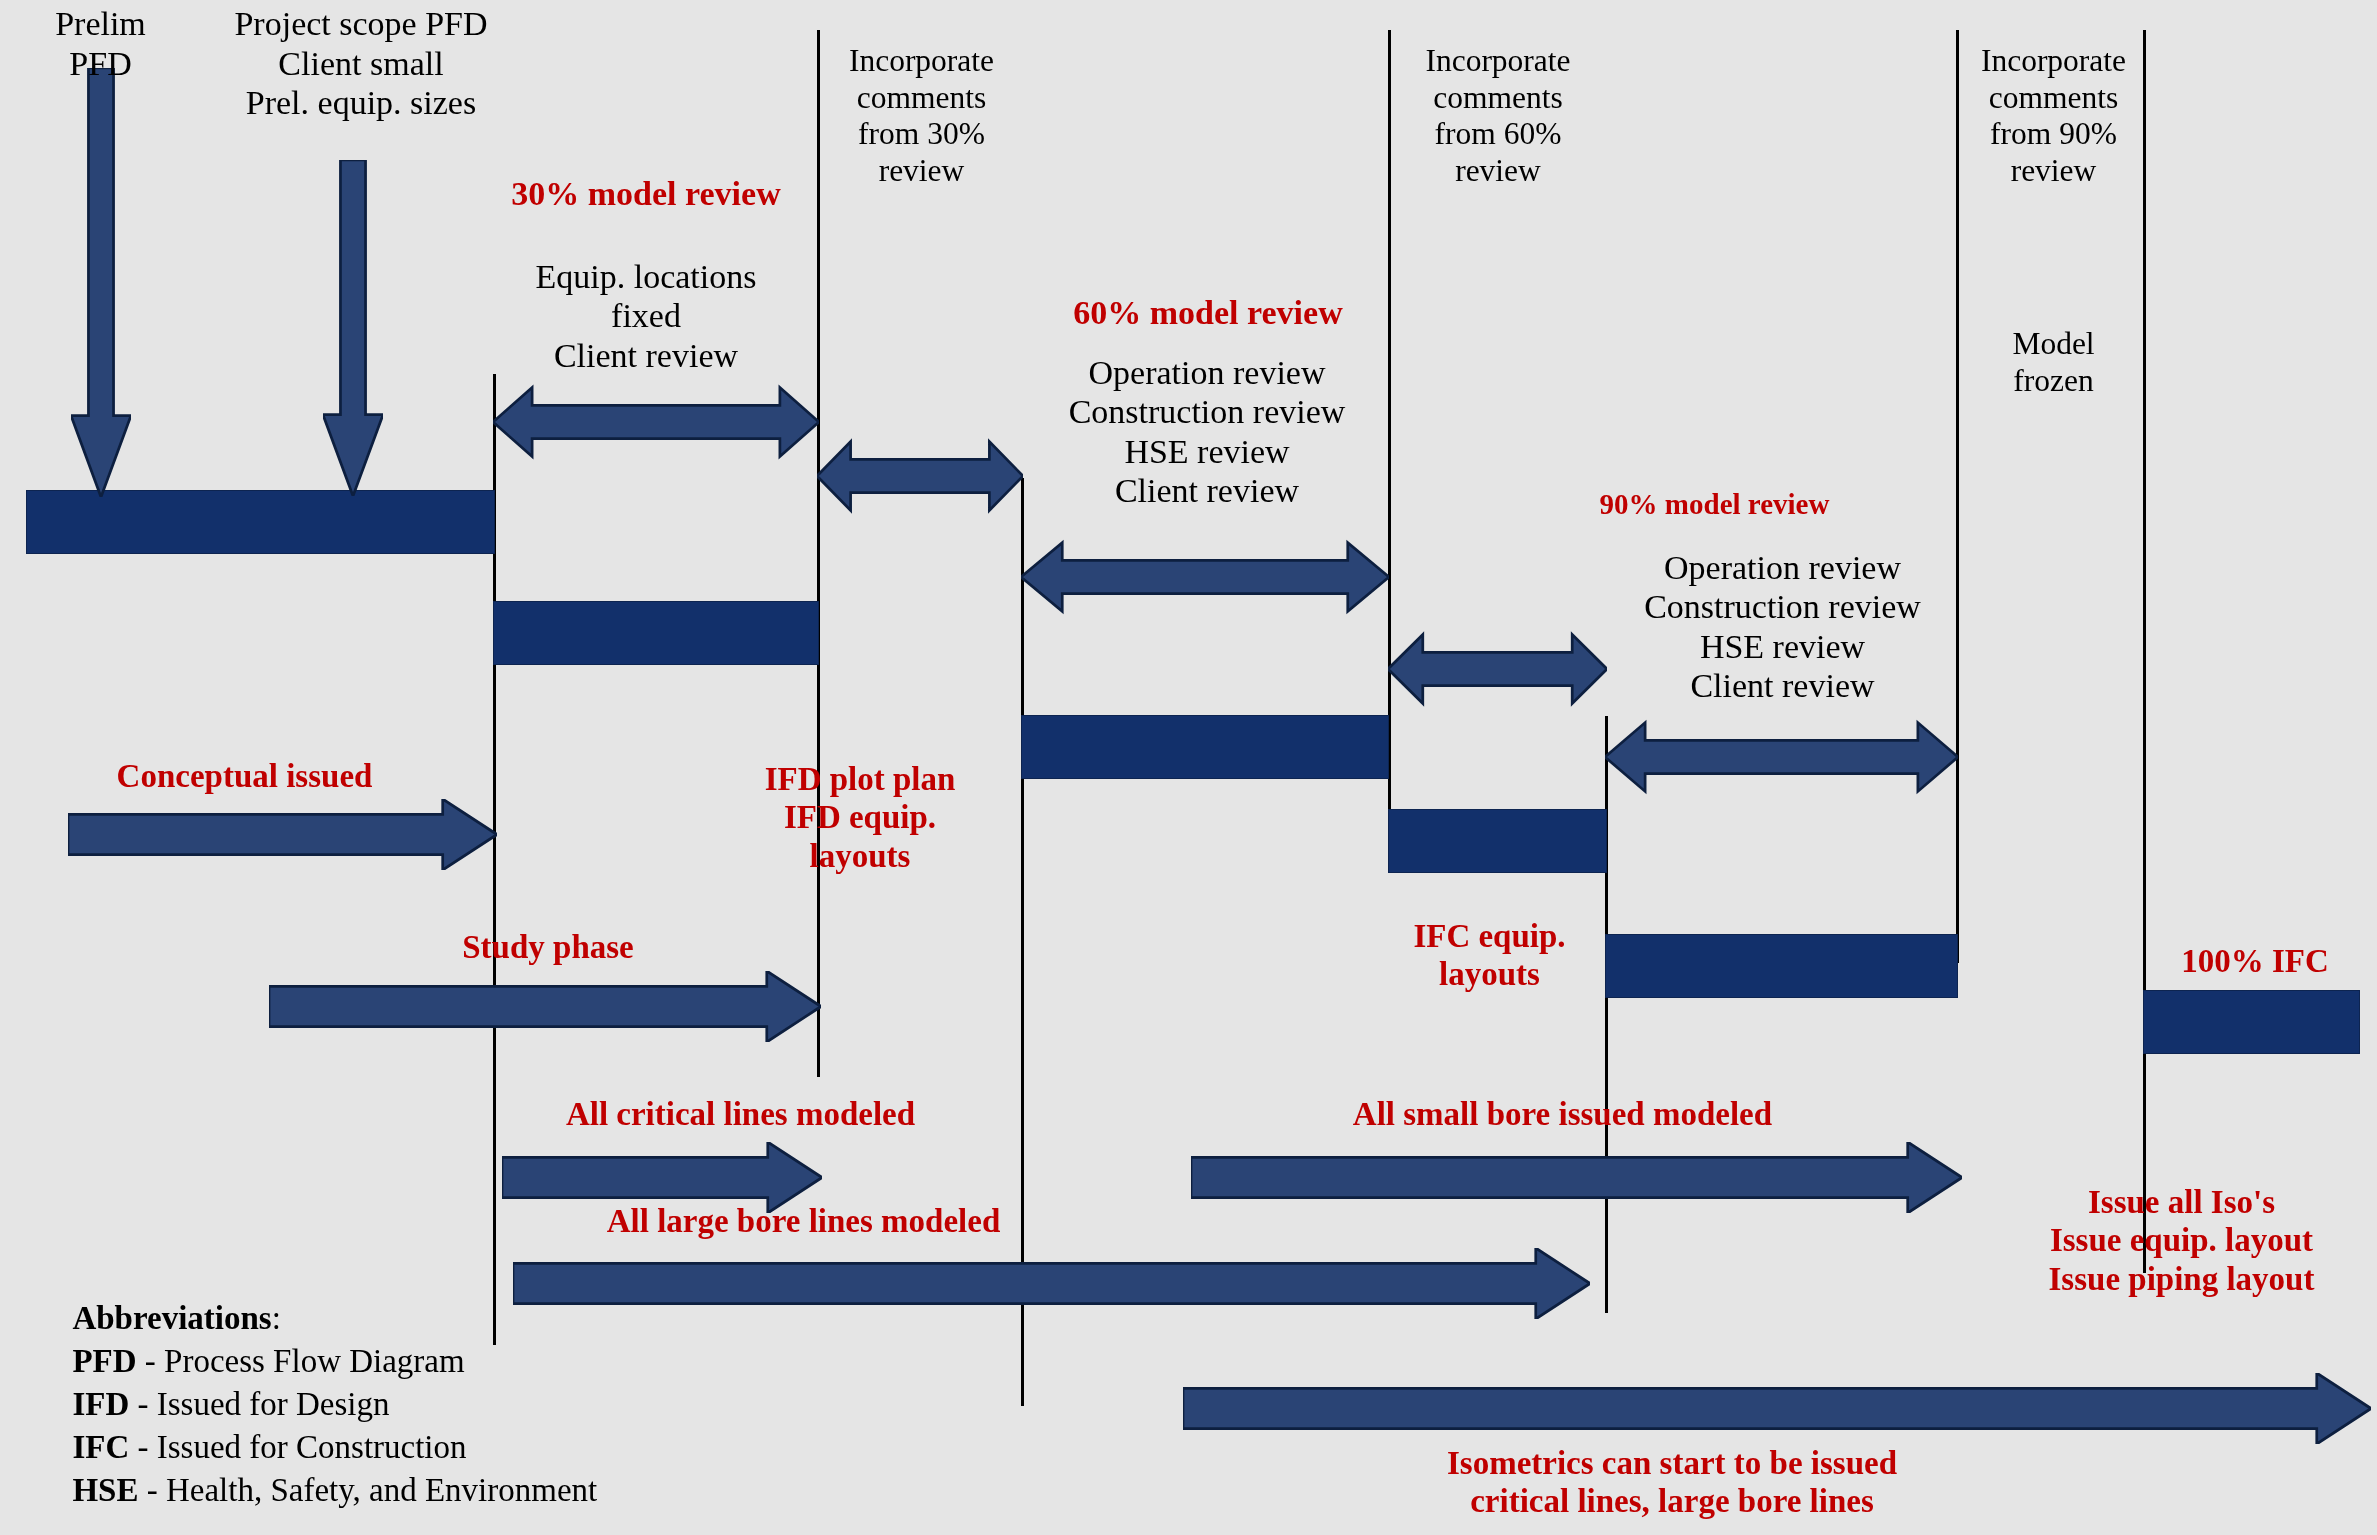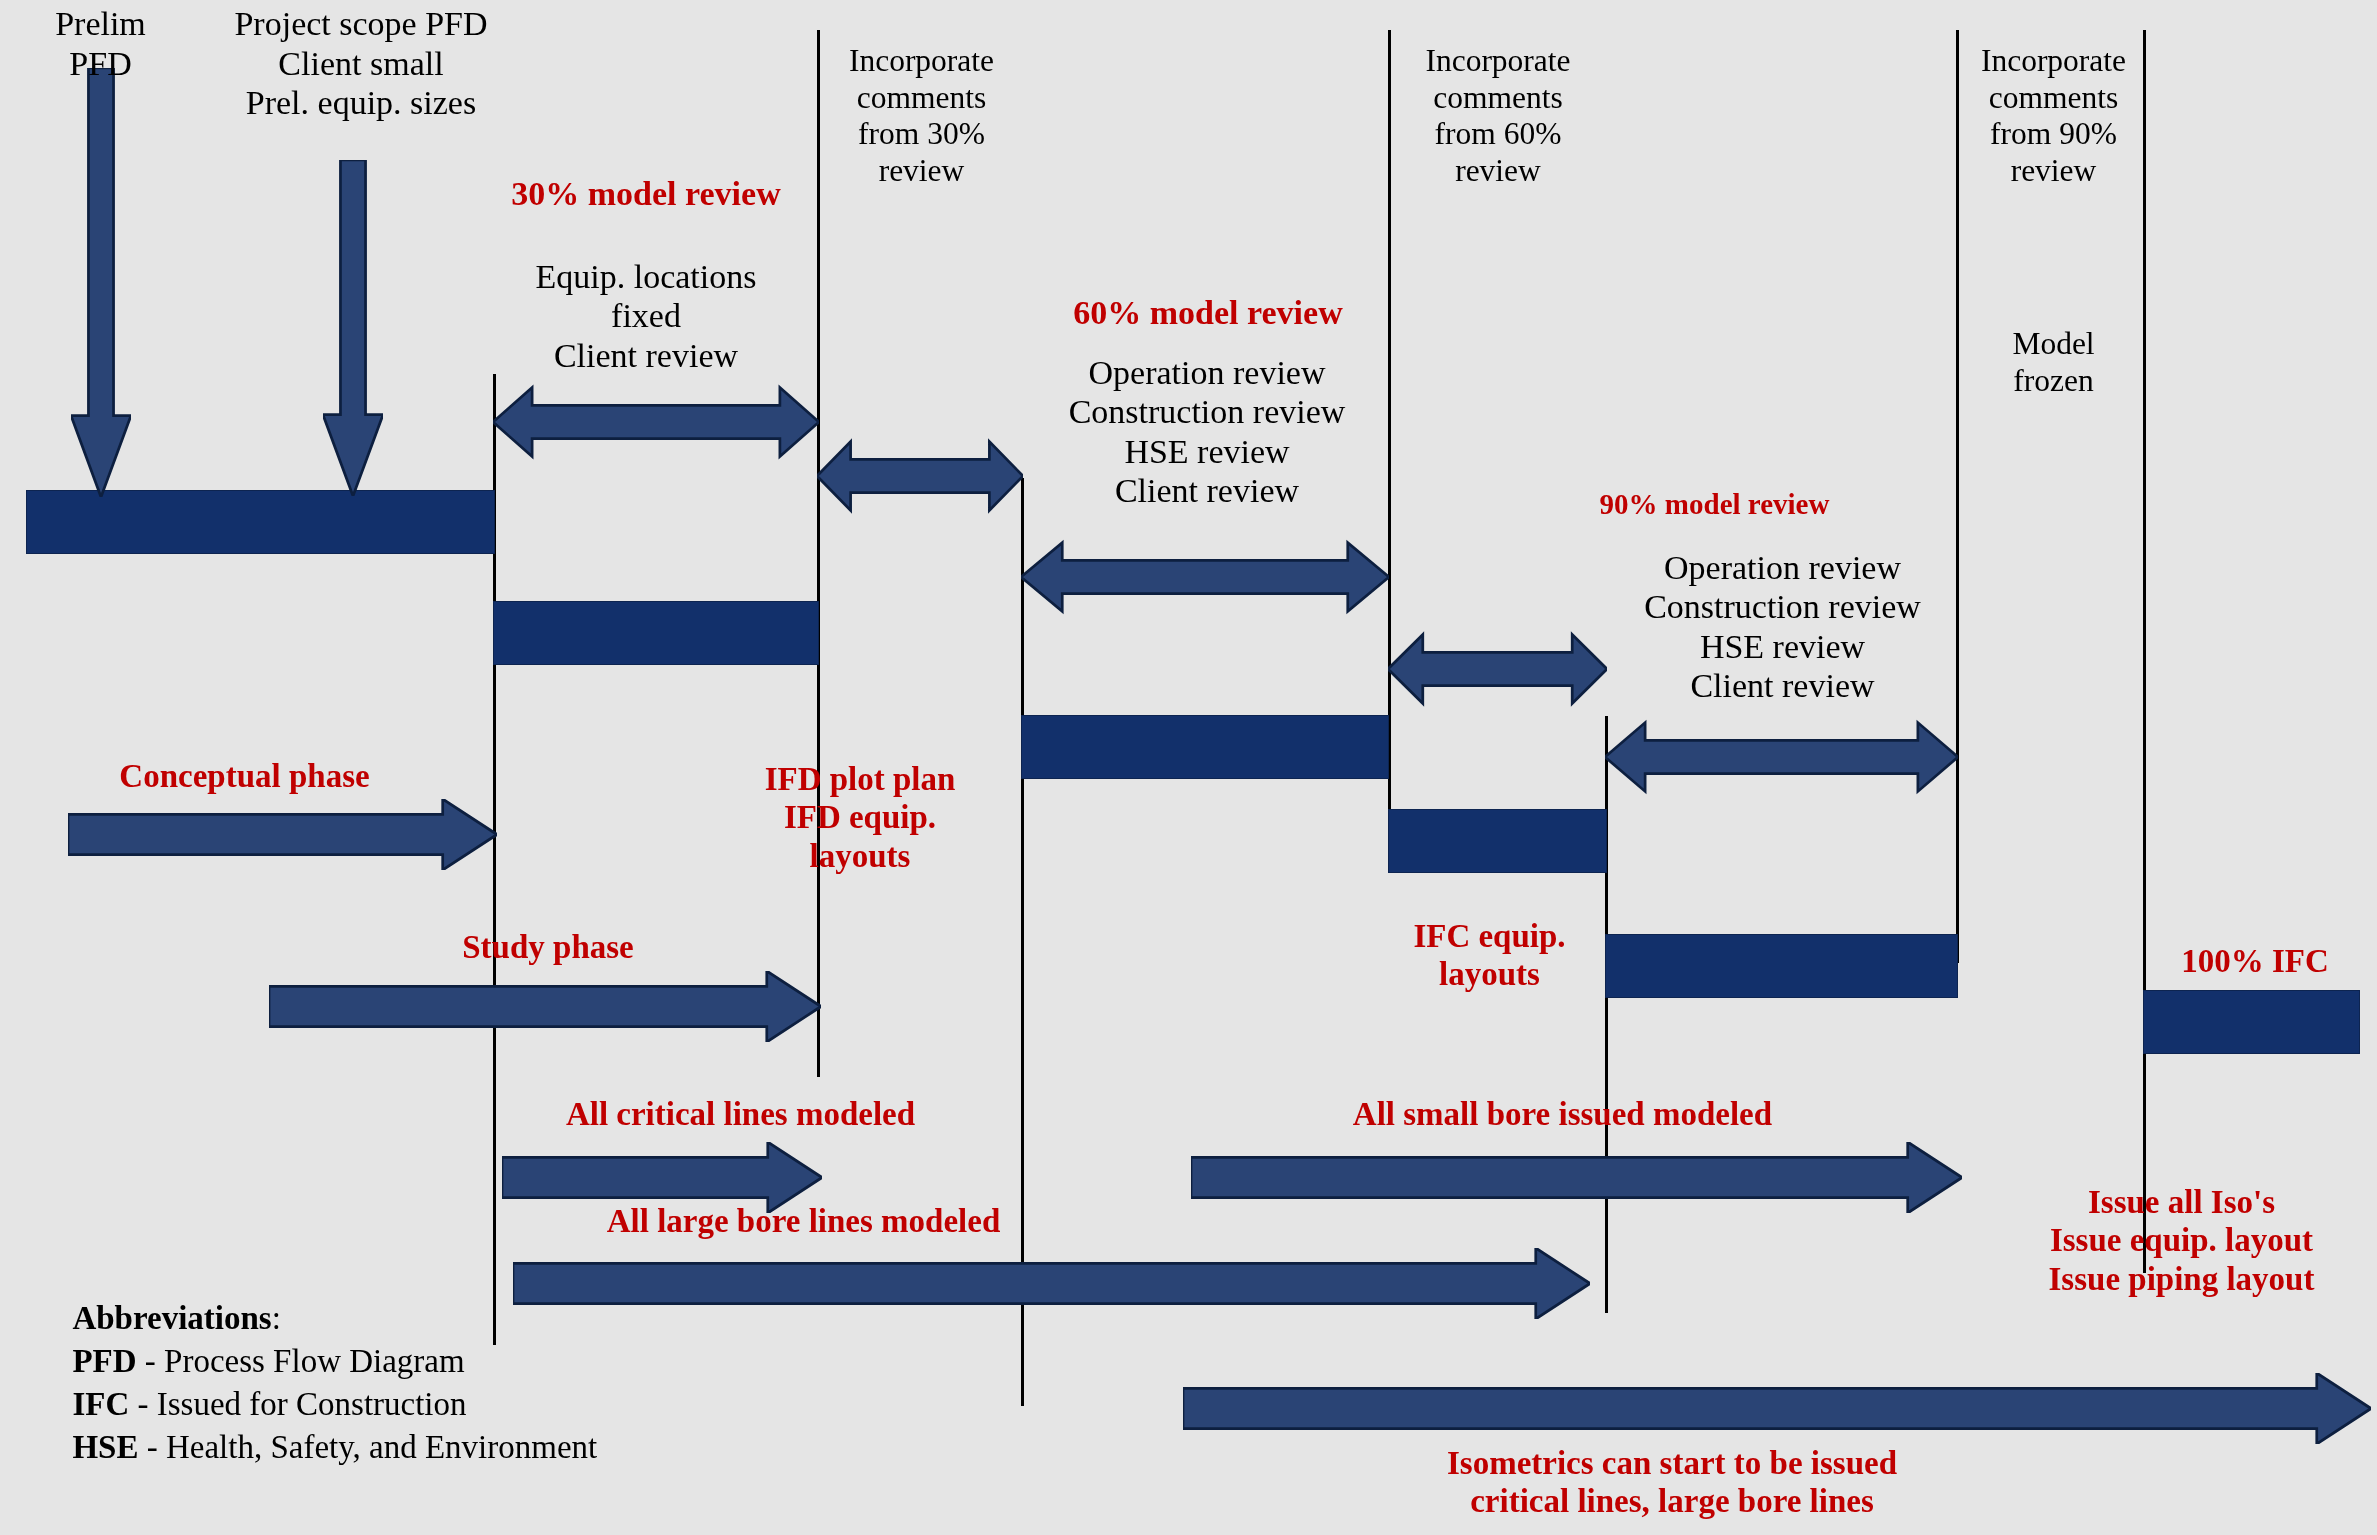--- a/index.html
+++ b/index.html
@@ -134,21 +134,21 @@
 comments
 from 60%
 review</div>
   <div class="lbl" style="left:1964px;top:43px;width:179px;font-size:31.5px;">Incorporate
 comments
 from 90%
 review</div>
   <div class="lbl" style="left:1964px;top:326px;width:179px;font-size:31.5px;">Model
 frozen</div>
 
-  <div class="red" style="left:60px;top:757px;width:369px;font-size:33px;">Conceptual phase</div>
+  <div class="red" style="left:60px;top:757px;width:369px;font-size:33px;">Conceptual issued</div>
   <div class="red" style="left:380px;top:928px;width:336px;font-size:33px;">Study phase</div>
   <div class="red" style="left:532px;top:1202px;width:543px;font-size:33px;">All large bore lines modeled</div>
   <div class="red" style="left:488px;top:1095px;width:505px;font-size:33px;">All critical lines modeled</div>
   <div class="red" style="left:1275px;top:1095px;width:575px;font-size:33px;">All small bore issued modeled</div>
 
   <div class="red" style="left:735px;top:760px;width:250px;font-size:33px;">IFD plot plan
 IFD equip.
 layouts</div>
   <div class="red" style="left:1381px;top:917px;width:217px;font-size:33px;">IFC equip.
 layouts</div>
@@ -156,18 +156,19 @@
   <div class="red" style="left:1997px;top:1183px;width:369px;font-size:33px;">Issue all Iso's
 Issue equip. layout
 Issue piping layout</div>
 
   <div class="red" style="left:1330px;top:1444px;width:684px;font-size:33px;">Isometrics can start to be issued
 critical lines, large bore lines</div>
 
   <div class="legend" style="left:24.4px;top:1297px;width:705px;font-size:33px;">
     <div><b>Abbreviations</b><span>:</span></div>
     <div><b>PFD</b><span> - </span><span>Process Flow Diagram</span></div>
+    <div><b>IFD</b><span> - </span><span>Issued for Design</span></div>
     <div><b>IFC</b><span> - </span><span>Issued for Construction</span></div>
     <div><b>HSE</b><span> - </span><span>Health, Safety, and Environment</span></div>
   </div>
 
 </div>
 
 
 </body></html>

